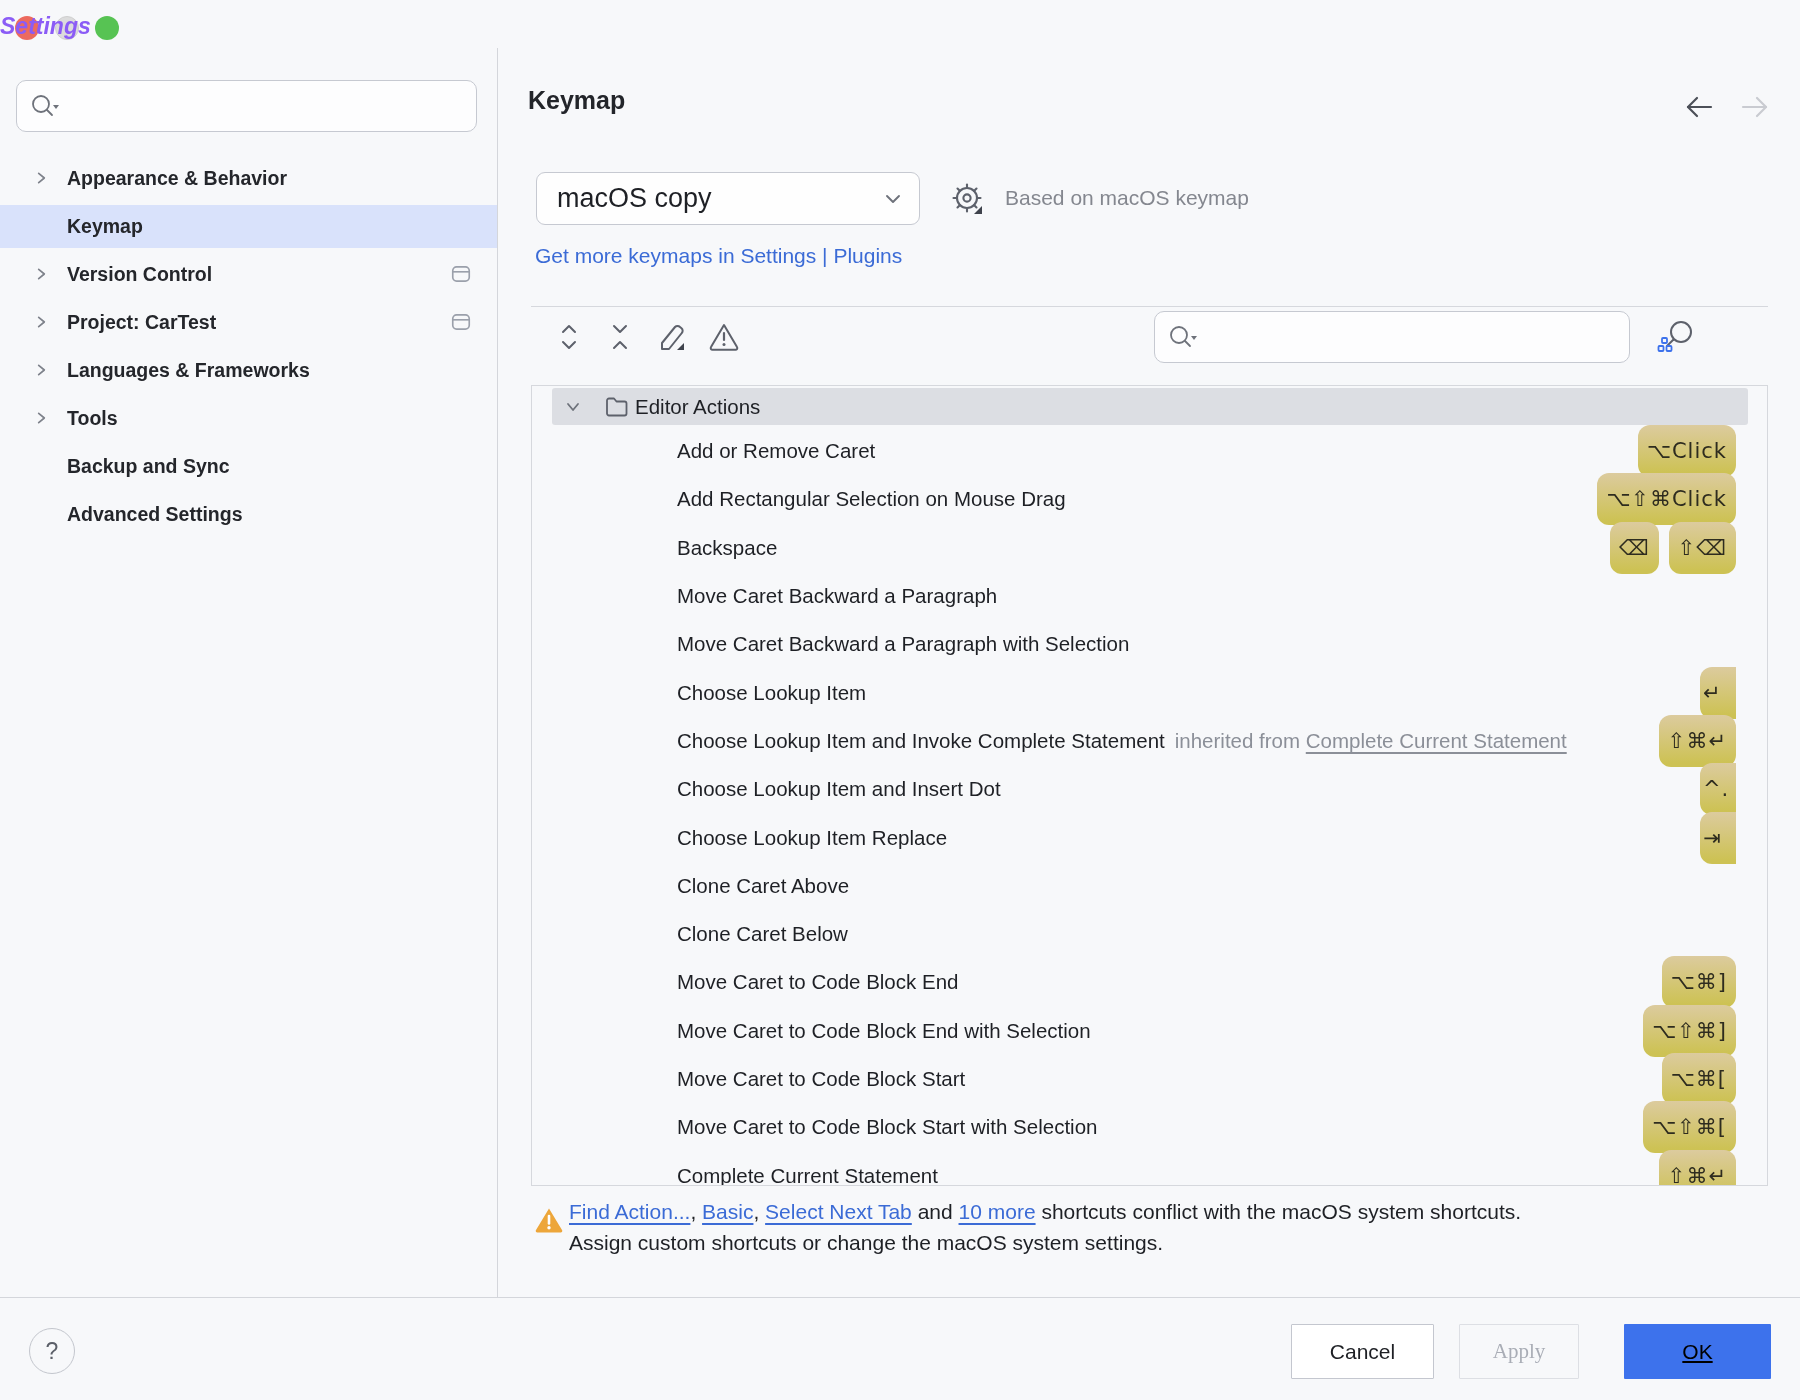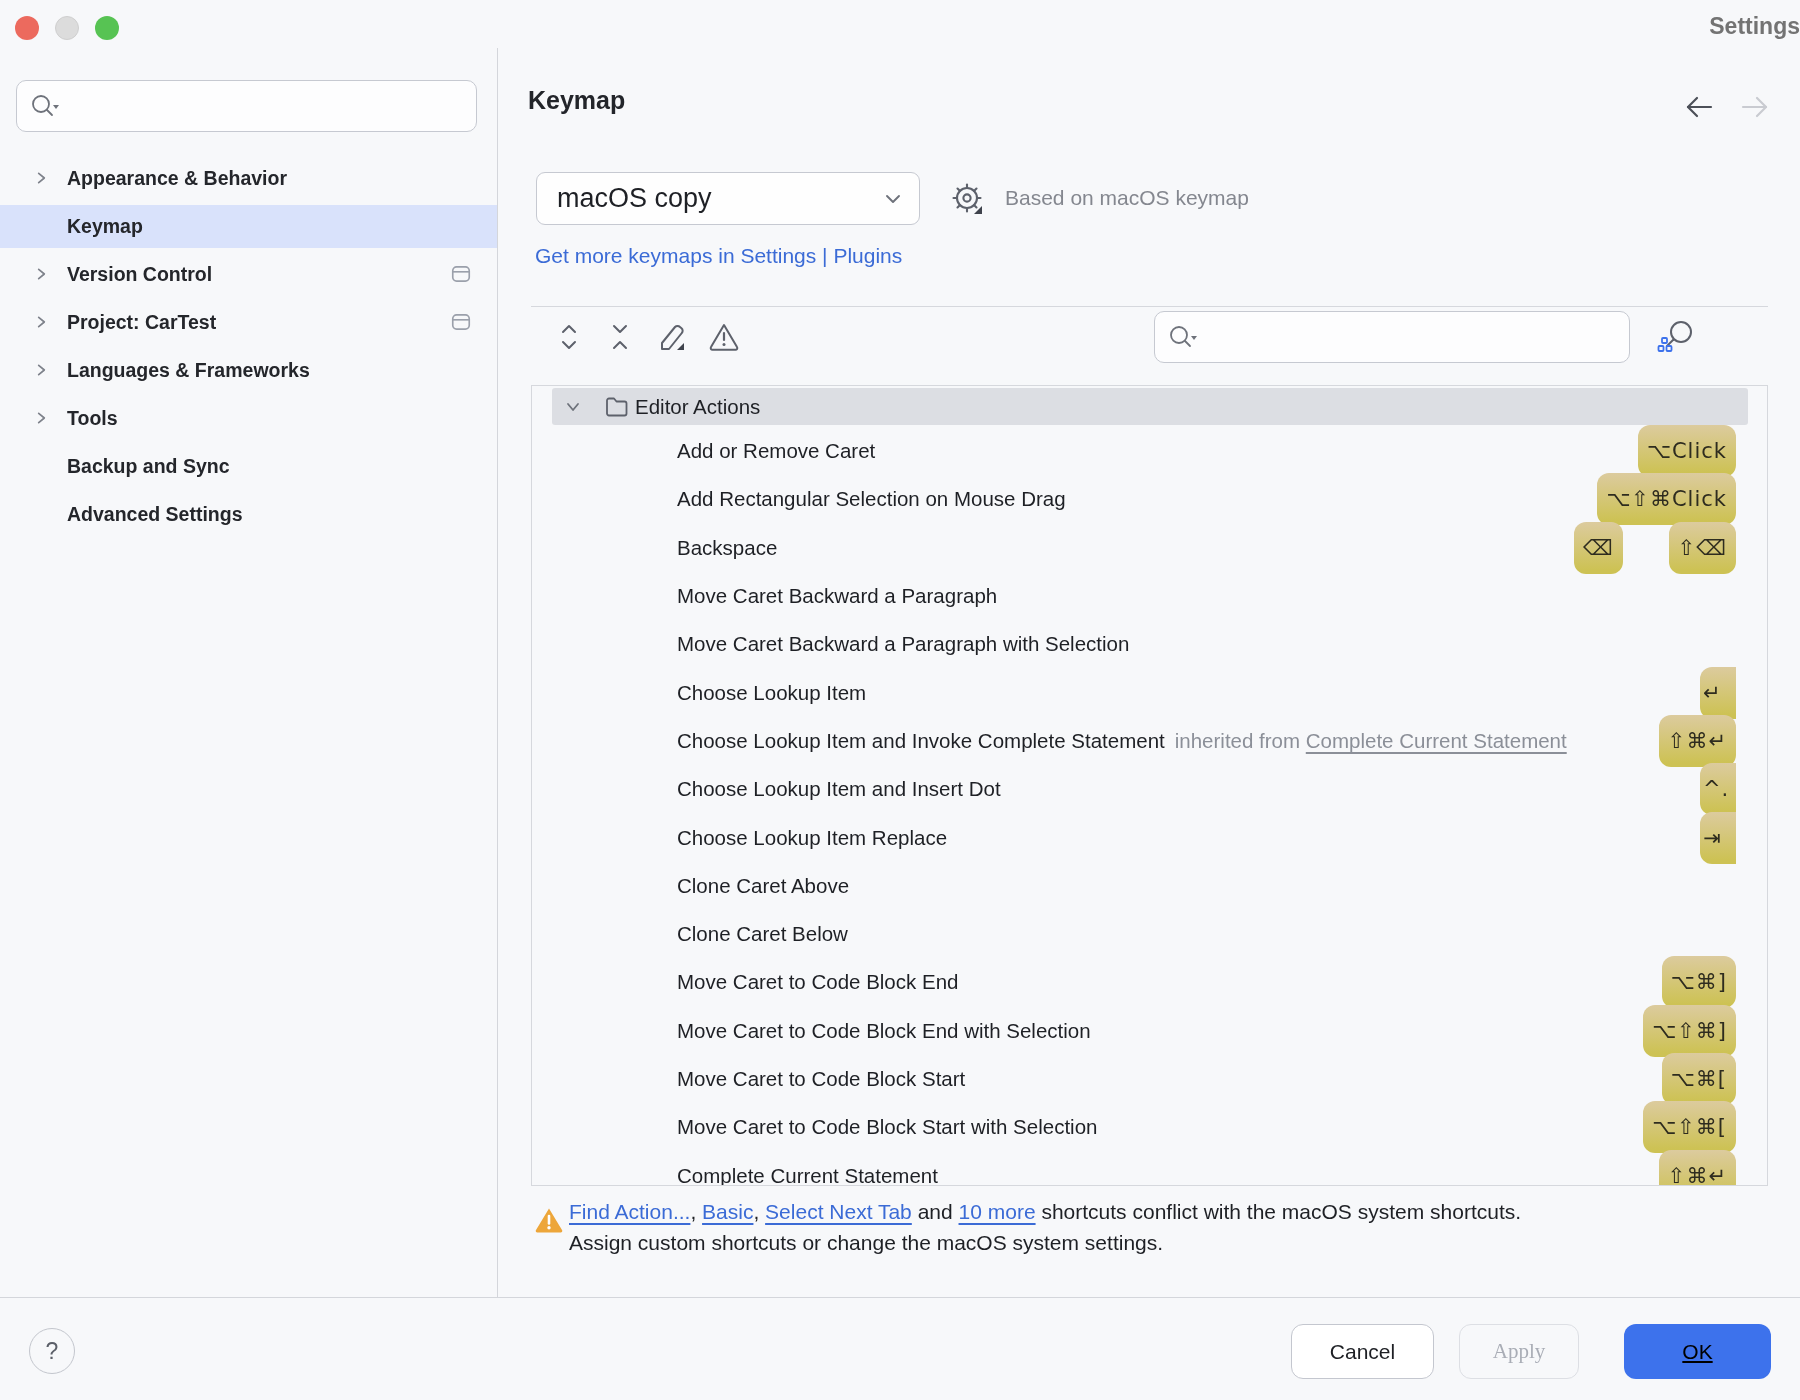--- a/index.html
+++ b/index.html
@@ -7,22 +7,22 @@
     width:1800px;height:1400px;position:relative;overflow:hidden;
     background:#f7f8fa;color:#1e2025;
     font-family:"Liberation Sans",sans-serif;
     border-radius:12px;
   }
   
   .traffic{position:absolute;top:16px;width:24px;height:24px;border-radius:50%;}
   .t-red{left:15px;background:#ec6a5e;}
   .t-yellow{left:55px;background:#dcdcdc;border:1px solid #cfcfcf;box-sizing:border-box;}
   .t-green{left:95px;background:#57c353;}
-  .win-title{position:absolute;top:13px;left:0;width:100%;text-align:right;
-    font-size:23px;font-weight:700;color:#737373;}
+  .win-title{position:absolute;top:13px;left:0;width:100%;text-align:left;
+    font-size:23px;font-weight:700;color:#8b5cf6;font-style:italic;}
   
   .v-div{position:absolute;left:497px;top:48px;height:1249px;width:1px;background:#d4d6db;}
   .footer-div{position:absolute;top:1297px;left:0;width:1800px;height:1px;background:#d4d6db;}
   .tool-div{position:absolute;top:306px;left:531px;width:1237px;height:1px;background:#d6d8dd;}
   
   .searchbox{position:absolute;background:#fdfdfe;border:1px solid #c6c9d1;border-radius:10px;
     display:flex;align-items:center;padding:0 12px;box-sizing:border-box;}
   .searchbox input{border:none;outline:none;background:transparent;flex:1;
     font-size:20px;font-family:"Liberation Sans",sans-serif;color:#1e2025;margin-left:8px;}
   
@@ -55,31 +55,31 @@
   .group-label{margin-left:5px;font-size:20.5px;color:#1e2025;}
   #tree-rows{position:absolute;left:0;top:41px;right:0;}
   .tree-row{position:relative;height:48.3px;display:flex;align-items:center;}
   .row-label{margin-left:145px;font-size:20.5px;color:#1e2025;white-space:nowrap;}
   .row-suffix{margin-left:10px;font-size:20.5px;color:#8b8f98;white-space:nowrap;}
   .row-suffix .inh-link{text-decoration:underline;text-underline-offset:4px;}
   .badges{position:absolute;right:31px;top:50%;transform:translateY(-50%);
     display:flex;gap:10px;align-items:center;z-index:2;}
   .badge{height:52px;display:inline-flex;align-items:center;padding:0 9px;border-radius:12px;
     background:linear-gradient(180deg,#dccb9e 0%,#cdc254 92%);
-    font-family:"DejaVu Sans",sans-serif;font-size:21px;color:#2e2c1f;letter-spacing:1px;white-space:nowrap;margin-left:36px;}
+    font-family:"DejaVu Sans",sans-serif;font-size:21px;color:#2e2c1f;letter-spacing:1px;white-space:nowrap;}
   .badge.clipped{width:30px;padding:0 3px;overflow:hidden;justify-content:flex-start;border-top-right-radius:0;border-bottom-right-radius:0;}
   
   .warn-icon{position:absolute;left:534px;top:1206px;display:flex;}
   .conflict{position:absolute;left:569px;top:1196px;width:1190px;font-size:21px;line-height:31px;color:#1e2025;}
   .conflict .link{color:#3b6bd6;text-decoration:underline;text-underline-offset:4px;cursor:pointer;}
   
   .help-btn{position:absolute;left:29px;top:1328px;width:46px;height:46px;border-radius:50%;
     border:1px solid #c3c6cd;box-sizing:border-box;display:flex;align-items:center;justify-content:center;
     font-size:23px;color:#5b5f68;background:#f7f8fa;cursor:pointer;}
-  .btn{position:absolute;top:1324px;height:55px;border-radius:12px;display:flex;align-items:center;
+  .btn{position:absolute;top:1324px;height:55px;border-radius:1px;display:flex;align-items:center;
     justify-content:center;font-size:21px;box-sizing:border-box;cursor:pointer;}
   .btn-cancel{left:1291px;width:143px;background:#ffffff;border:1px solid #c4c7cf;color:#1e2025;}
   .btn-apply{left:1459px;width:120px;background:#f7f8fa;border:1px solid #dddfe4;color:#a9adb6;font-family:Liberation Serif, serif;}
   .btn-ok{left:1624px;width:147px;background:#3d72ec;color:#000000;font-weight:400;text-decoration:underline;}
 </style>
 </head>
 <body>
 
 <span class="traffic t-red"></span>
 <span class="traffic t-yellow"></span>

